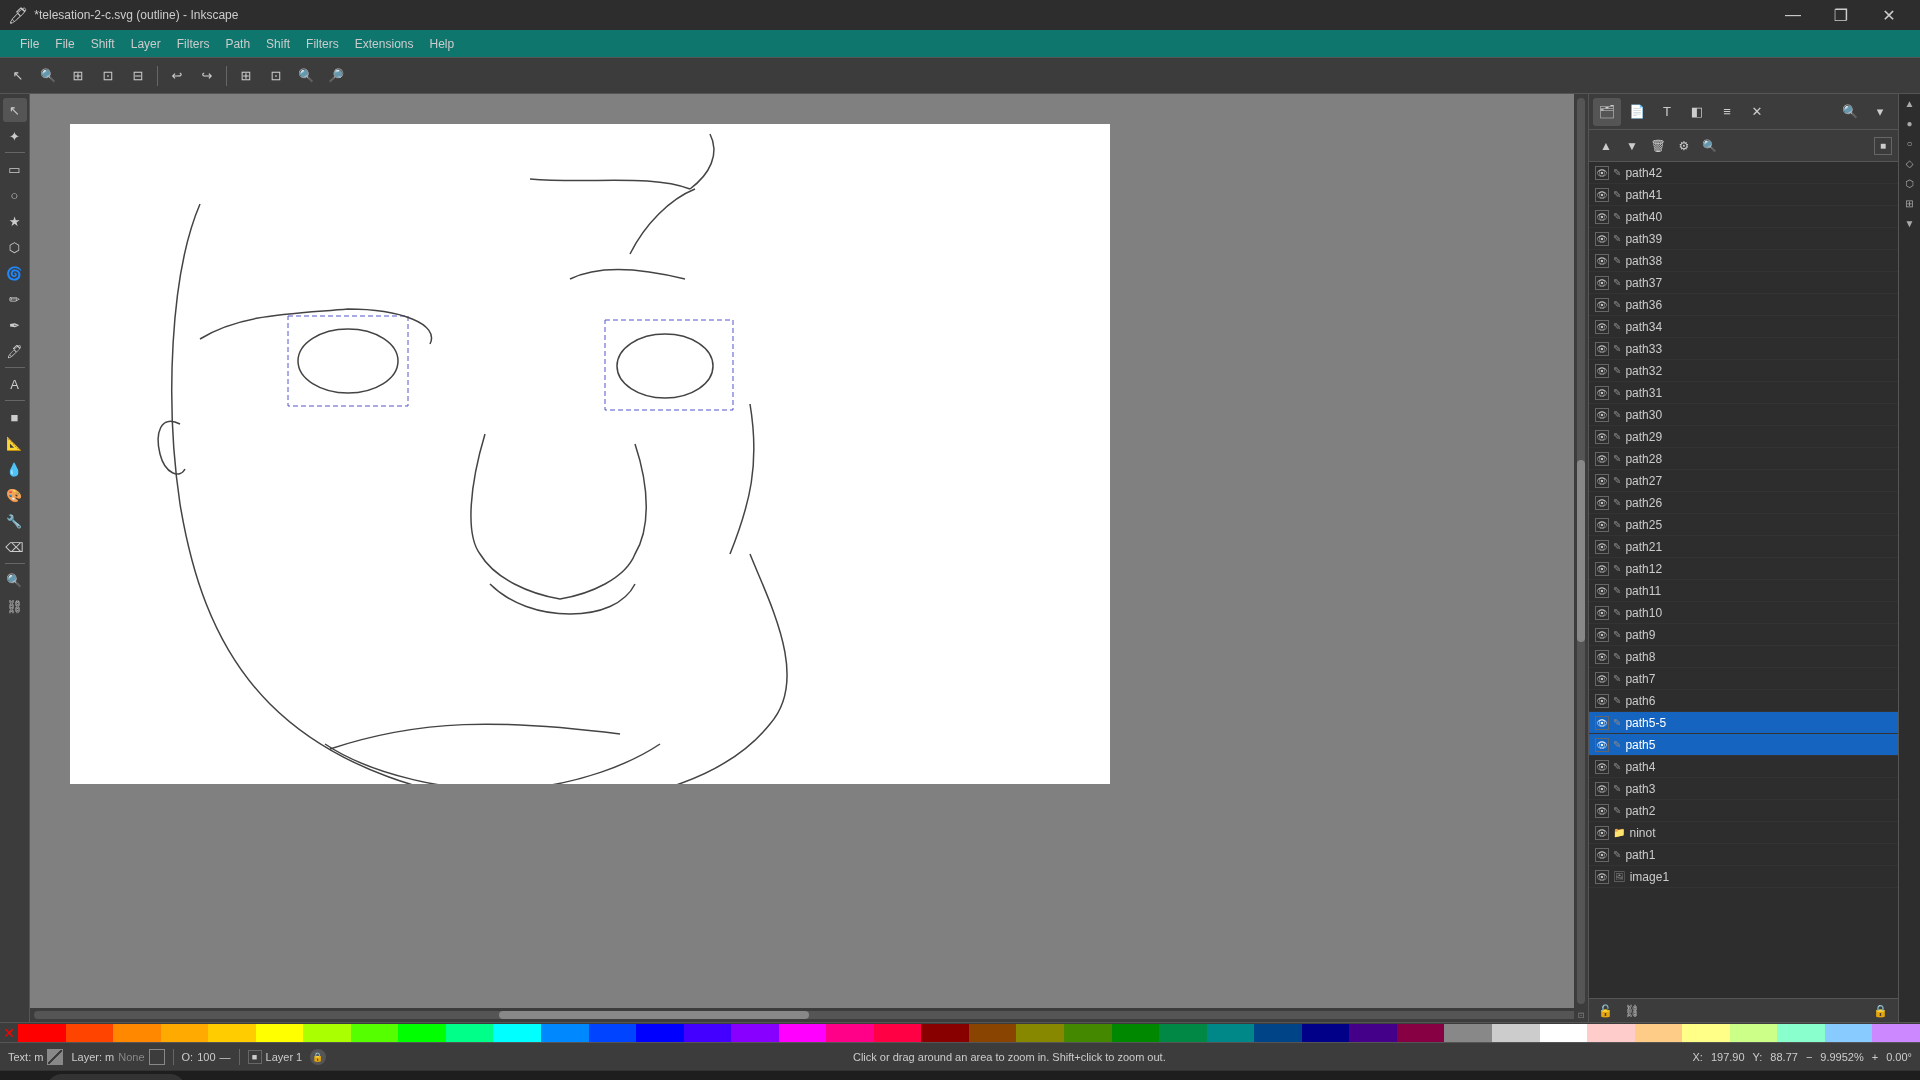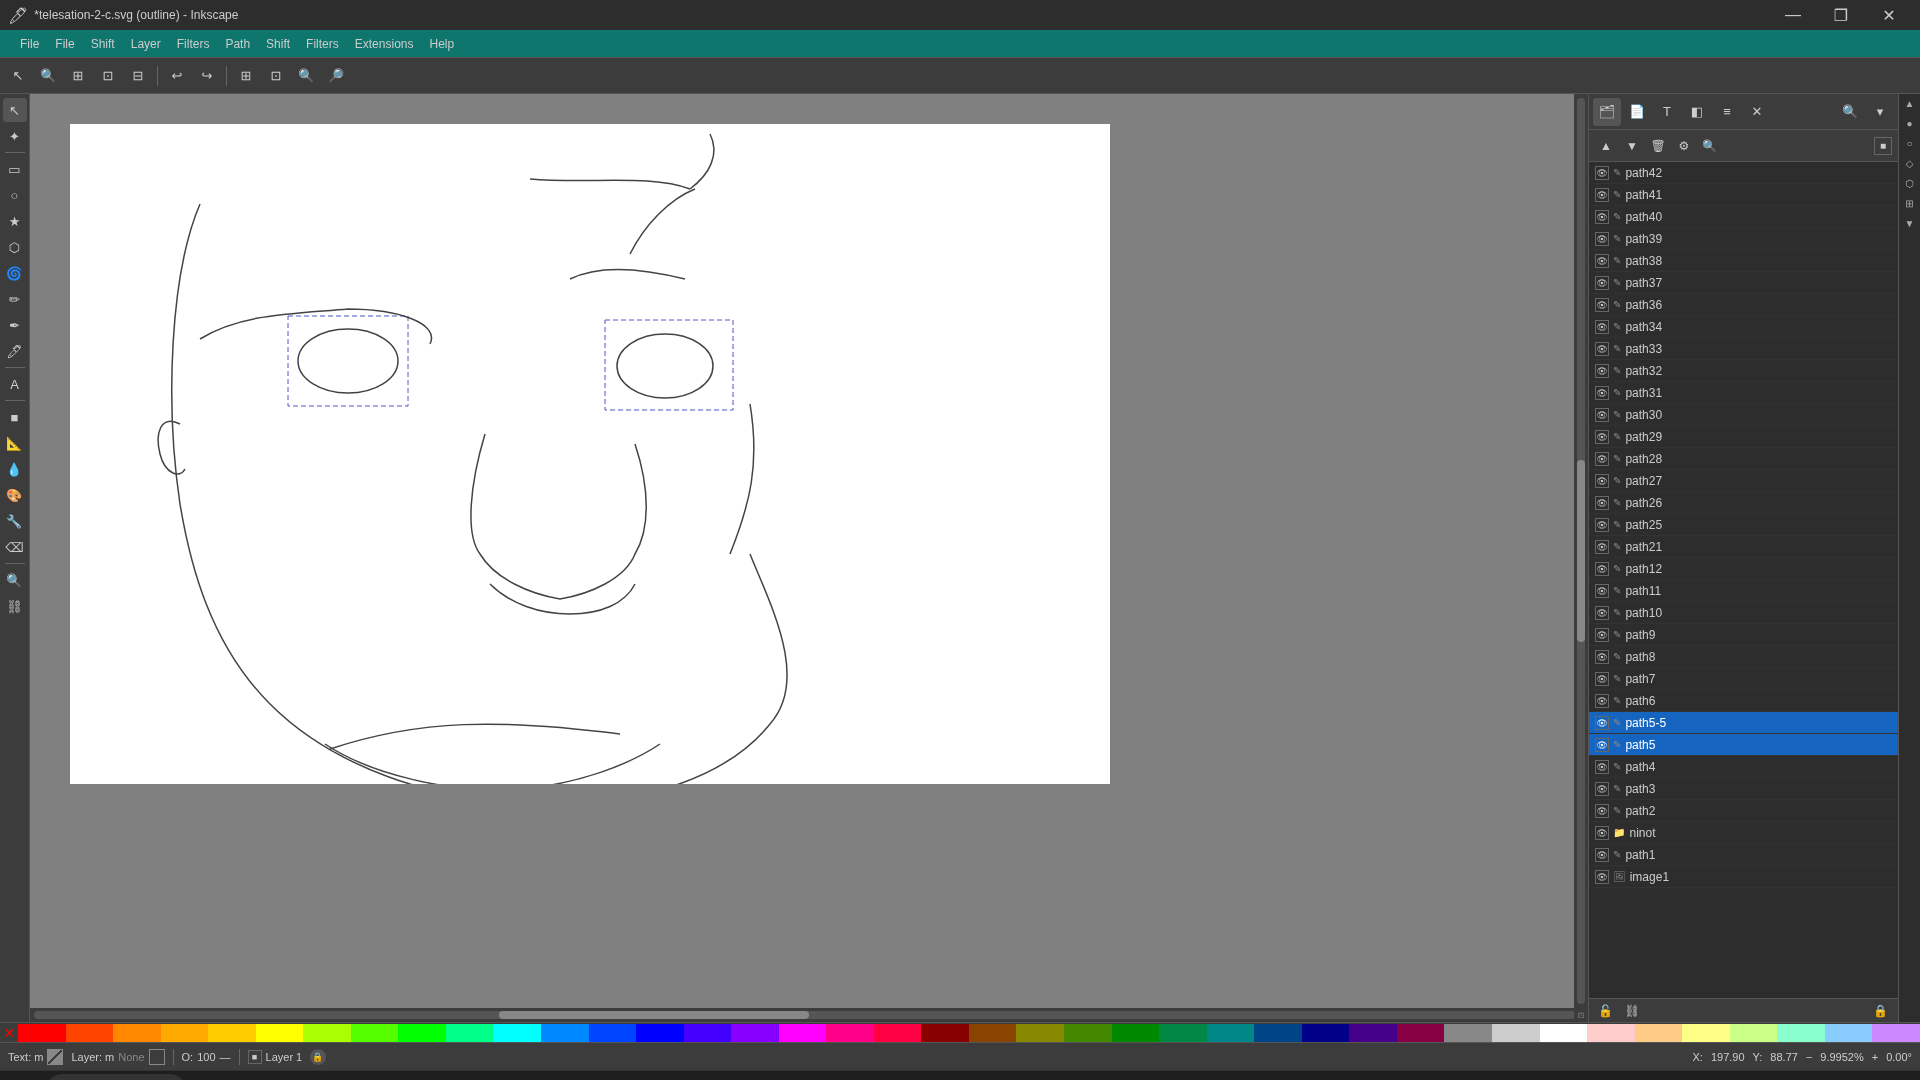--- a/index.html
+++ b/index.html
@@ -567,20 +567,21 @@
     <span>O:</span>
     <span>100</span>
     <span>—</span>
   </div>
   <div class="status-sep"></div>
   <div class="status-fill">
     <div style="width:14px;height:14px;background:#3c3c3c;border:1px solid #666;font-size:9px;display:flex;align-items:center;justify-content:center;">■</div>
     <span>Layer 1</span>
   </div>
   <div style="width:16px;height:16px;border-radius:50%;background:#555;display:flex;align-items:center;justify-content:center;font-size:9px;cursor:pointer;">🔒</div>
+  <span class="status-msg">Click or drag around an area to zoom in. Shift+click to zoom out.</span>
   <div class="status-right">
     <span>X:</span>
     <span>197.90</span>
     <span>Y:</span>
     <span>88.77</span>
     <span style="cursor:pointer;">−</span>
     <span>9.9952%</span>
     <span style="cursor:pointer;">+</span>
     <span>0.00°</span>
   </div>

